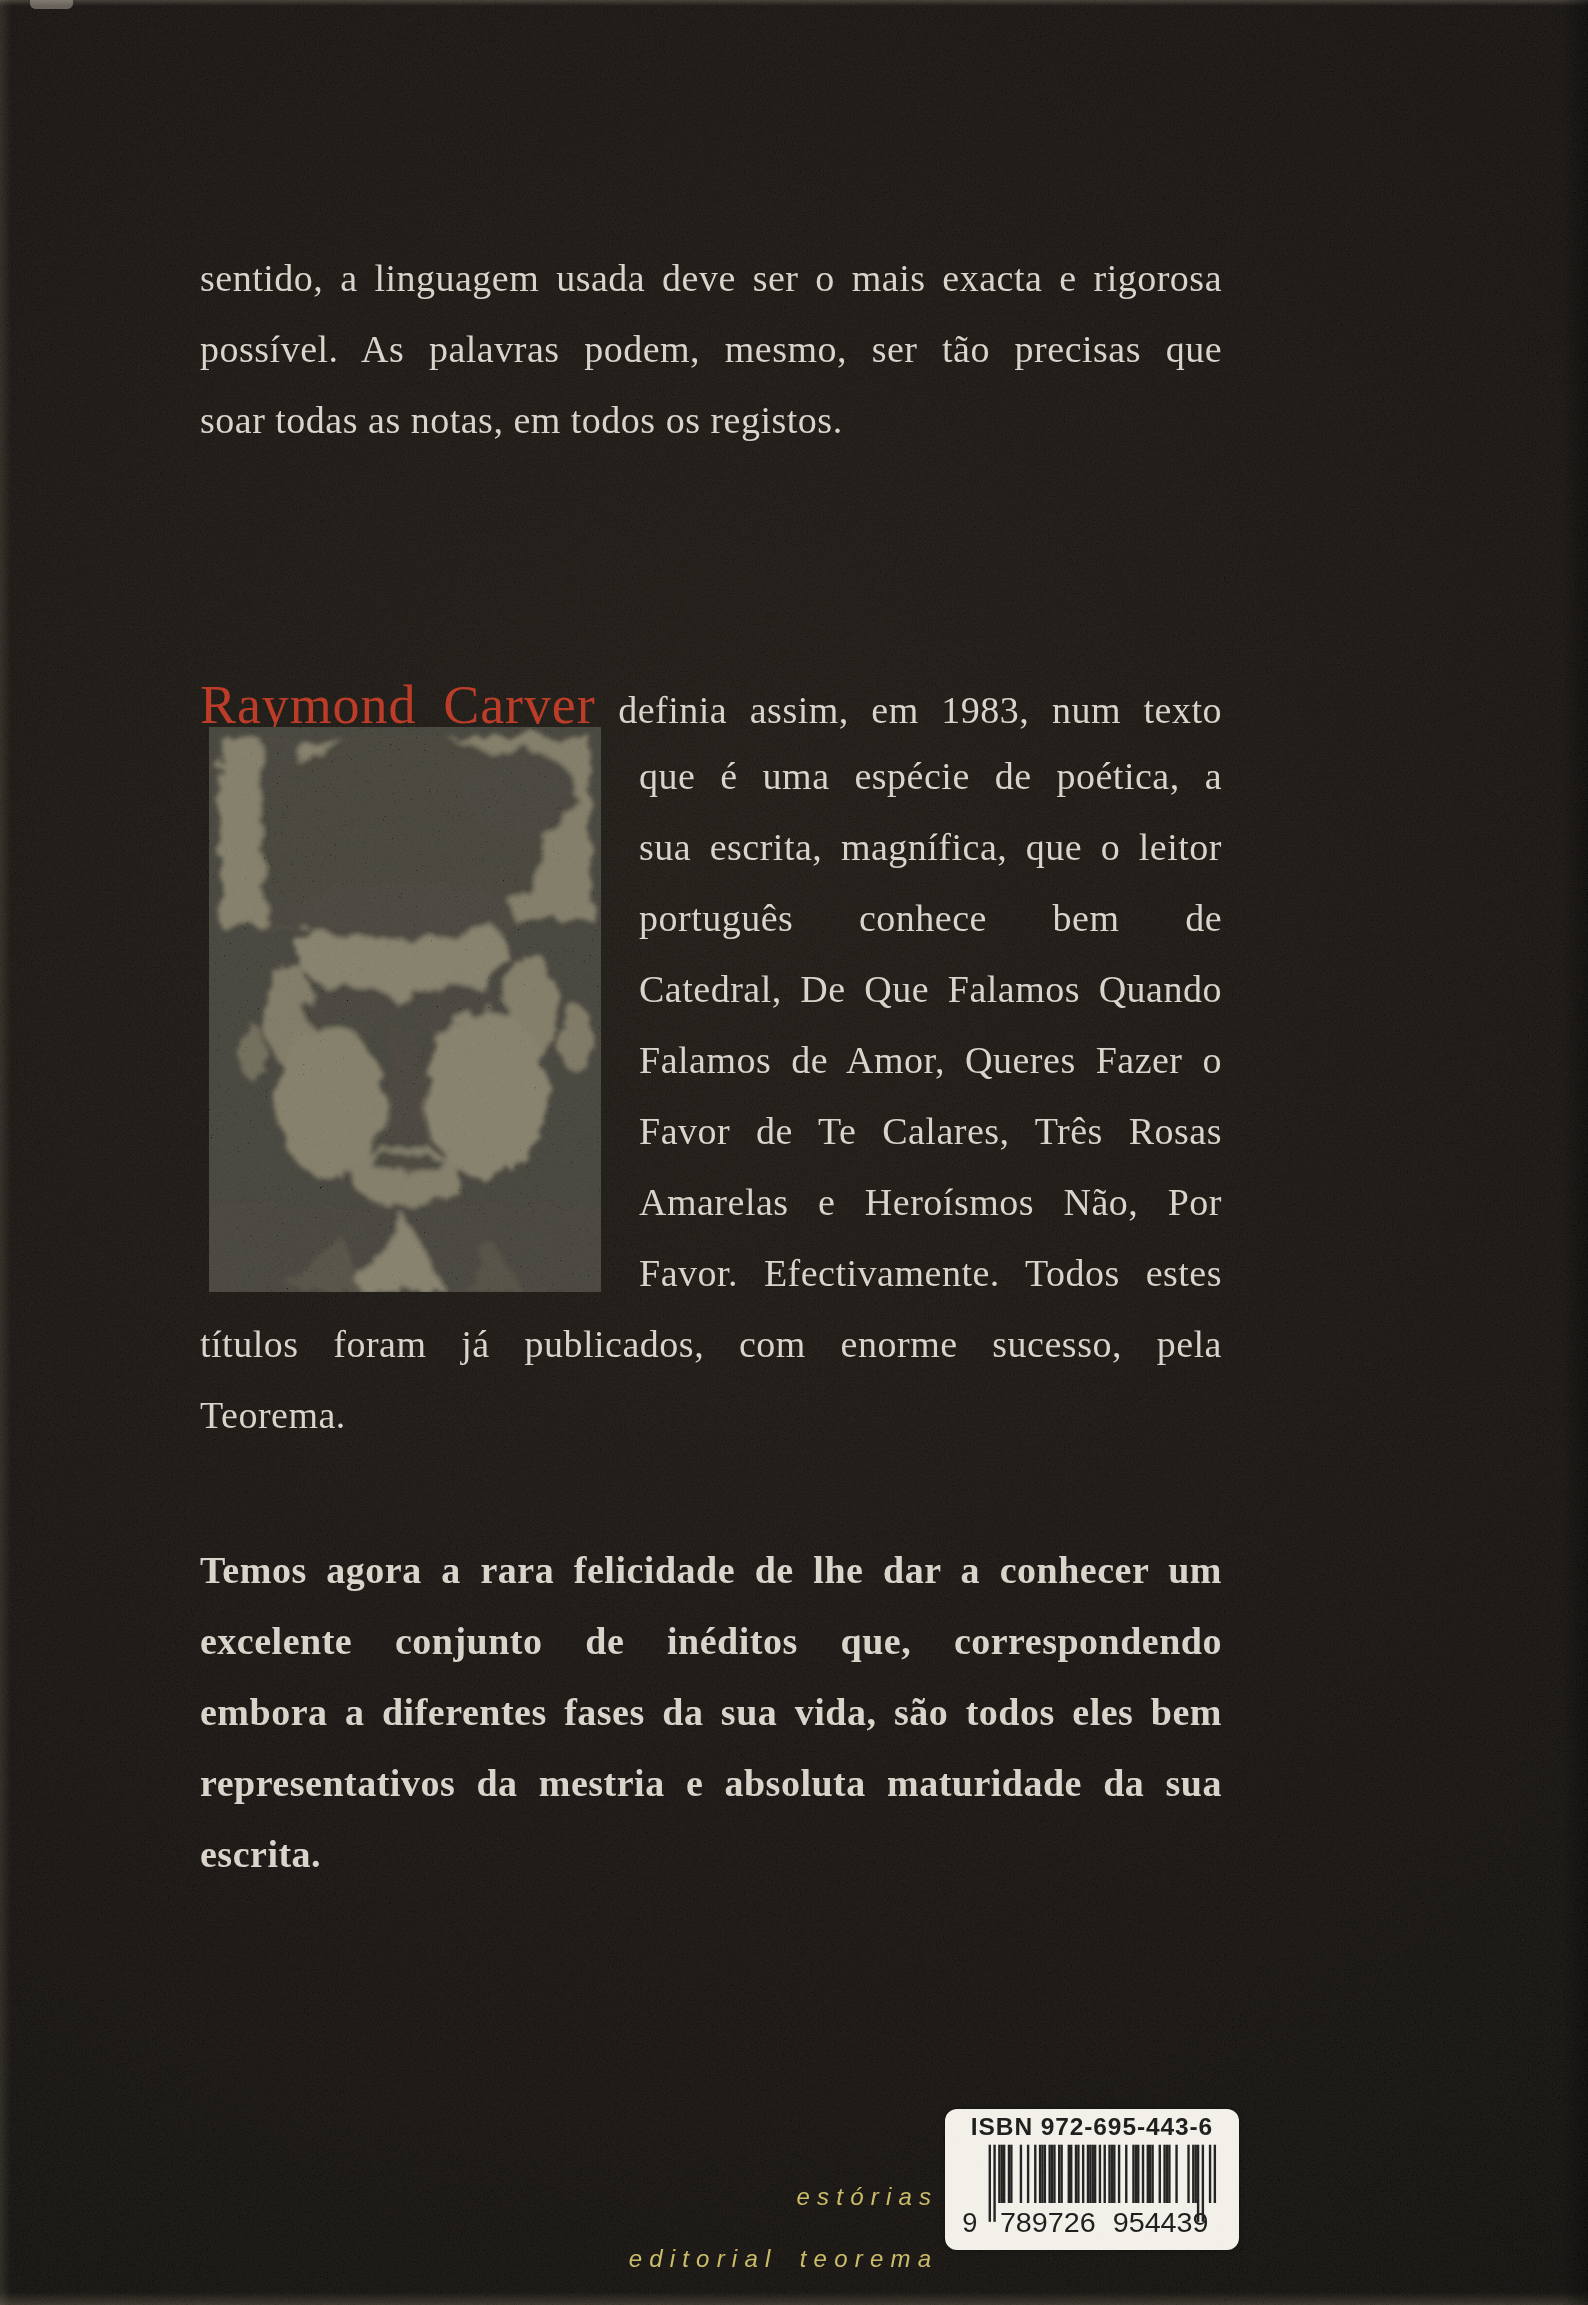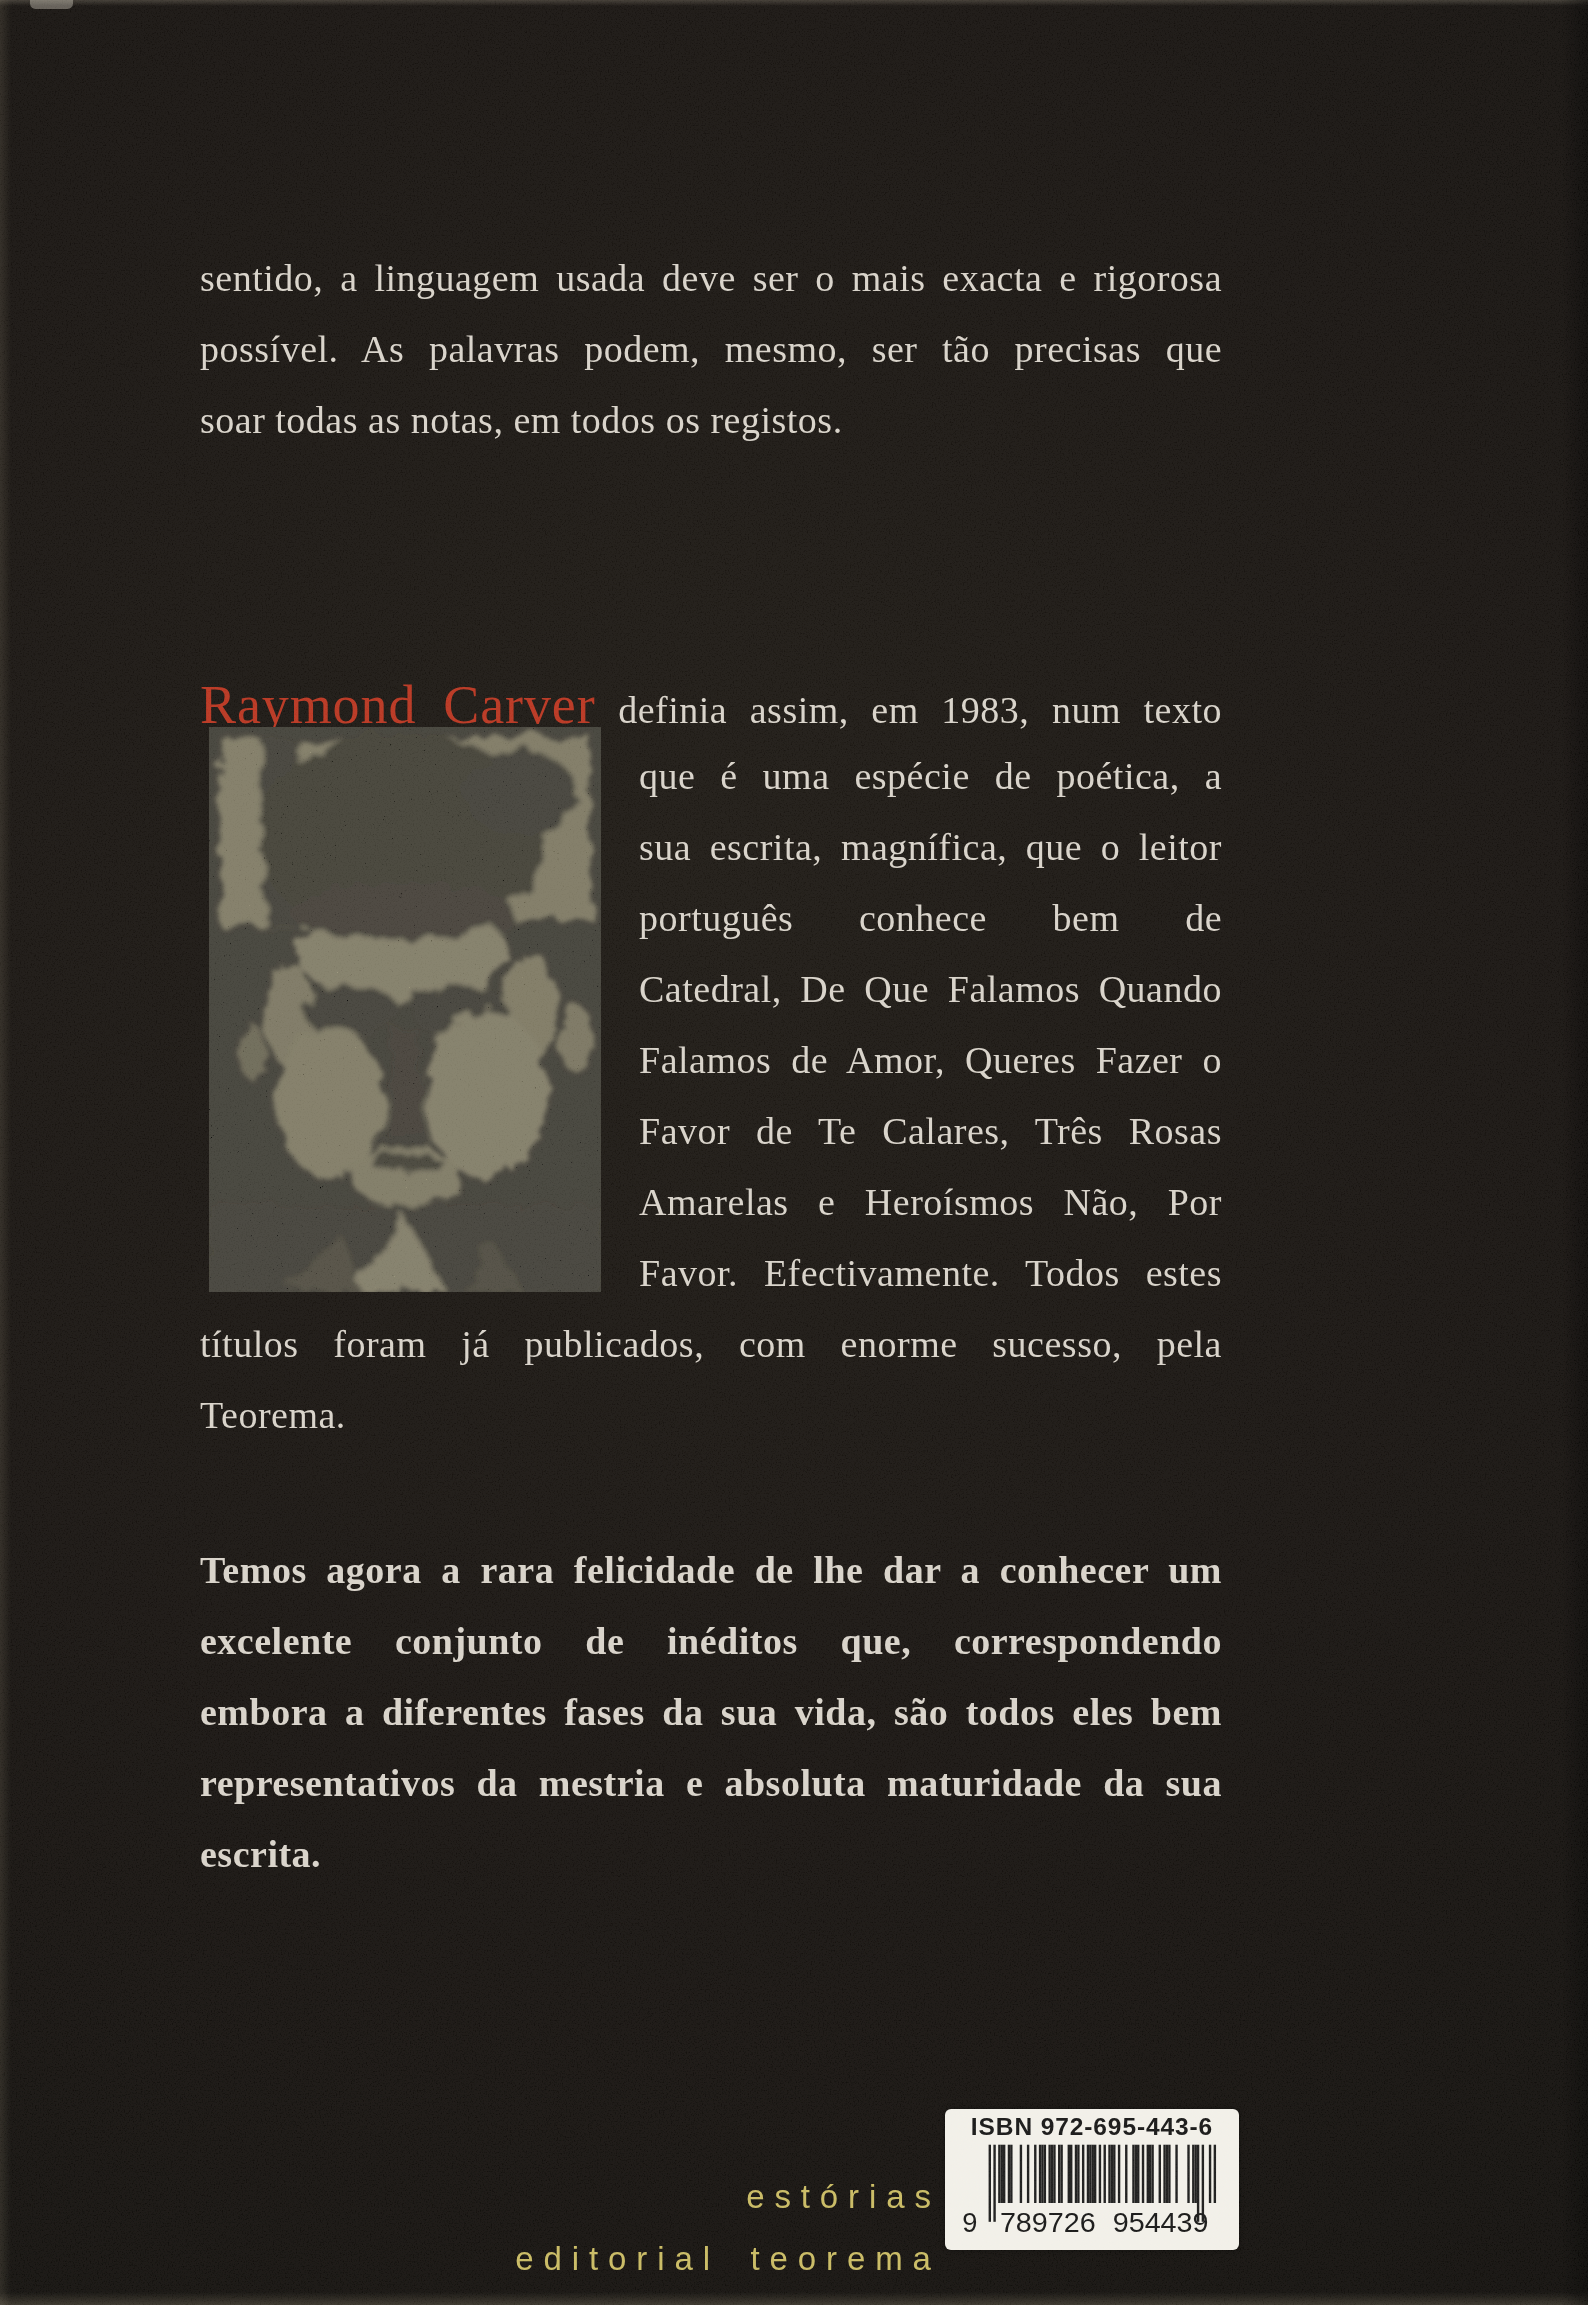--- a/index.html
+++ b/index.html
@@ -26,27 +26,28 @@
   }
   .photo{
     position:absolute; left:209px; top:727px; width:392px; height:565px; margin:0;
   }
   .footer-labels{
     position:absolute; right:658px; top:2166px; text-align:right;
     font-family:"Liberation Sans","DejaVu Sans",sans-serif;
     color:var(--accent_yellow,#d3c467);
   }
   .footer-labels .flabel{
-    display:block; height:62px; line-height:62px; font-size:33px;
+    display:block; height:62px; line-height:62px; font-size:24px;
     letter-spacing:0.30em; word-spacing:0.35em; margin-right:-0.30em;
     opacity:0.95;
+    font-style:italic;
   }
   .barcode-box{
     position:absolute; left:945px; top:2109px; width:294px; height:141px;
-    background:var(--barcode_bg,#f2f0e9); border-radius:6px;
+    background:var(--barcode_bg,#f2f0e9); border-radius:12px;
     box-shadow:0 0 5.6px rgba(0,0,0,0.6);
   }
   .barcode-box svg{display:block;}
   .isbn-label{
     position:absolute; top:3.8px; left:0; width:100%; text-align:center;
     font-family:"Liberation Sans","DejaVu Sans",sans-serif;
     font-size:24.5px; font-weight:700; letter-spacing:0.9px; color:#161616;
   }
   .scan-edge{position:absolute;pointer-events:none;}
   .edge-top{left:0;top:0;width:100%;height:5.6px;background:linear-gradient(to bottom,rgba(225,215,190,0.20),rgba(225,215,190,0));}

